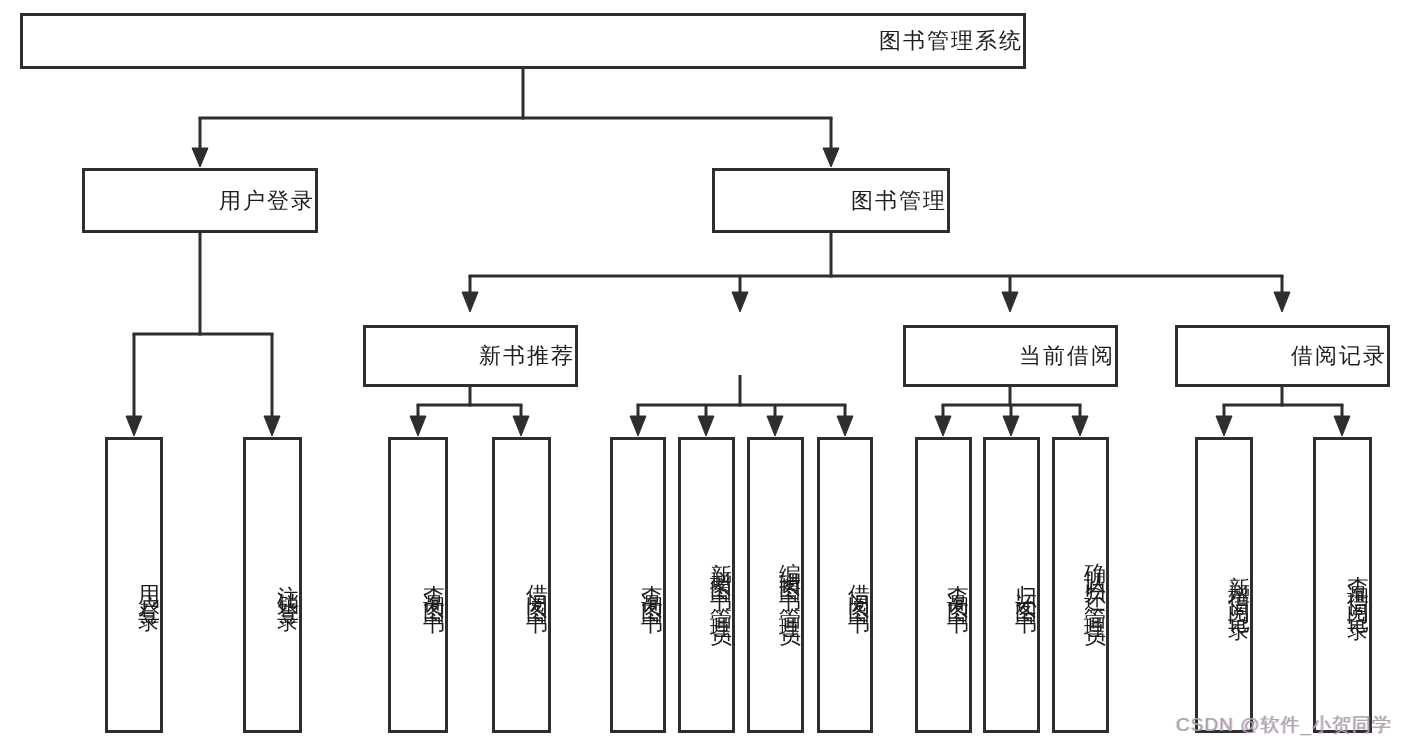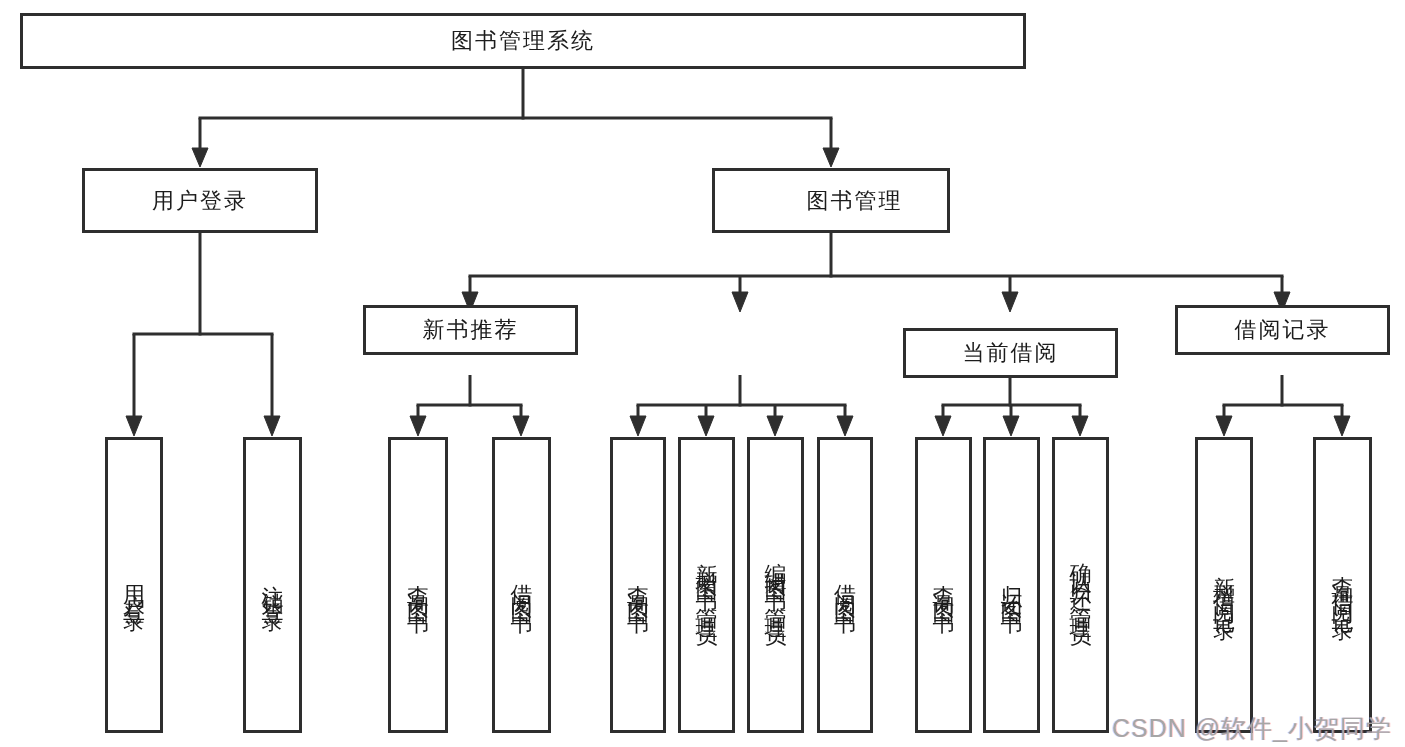--- a/index.html
+++ b/index.html
@@ -11,44 +11,44 @@
     overflow:hidden;
   }
   #connectors{position:absolute;left:0;top:0;width:1405px;height:747px;}
   #connectors line{stroke:#2e2e2e;stroke-width:3;}
   #connectors polygon{fill:#2e2e2e;stroke:#2e2e2e;}
   .box{
     position:absolute;
     box-sizing:border-box;
     background:#ffffff;
     border:3px solid #2e2e2e;
-    display:flex;align-items:center;justify-content:center;
+    display:flex;align-items:center;justify-content:flex-end;
     color:#1c1c1c;
   }
   .hbox span{
     font-size:22px;
     letter-spacing:2px;
     white-space:nowrap;
   }
   .vbox span{
     writing-mode:vertical-rl;
     text-orientation:mixed;
     font-size:22px;
     letter-spacing:9px;
     line-height:1;
     white-space:nowrap;
   }
   .root{left:20px;top:13px;width:1006px;height:56px;}
   .lv2{top:168px;height:65px;}
-  .lv3{top:305px;height:50px;width:215px;}
+  .lv3{top:325px;height:62px;width:215px;}
   .leaf{top:437px;height:296px;}
   #watermark{
     position:absolute;
     right:13px;top:712px;
-    font-size:25px;
+    font-size:19px;
     color:#a6a6a6;
     letter-spacing:1px;
     text-shadow:1px 0 rgba(255,120,120,0.35), -1px 0 rgba(120,150,255,0.35);
     white-space:nowrap;
   }
 </style>
 </head>
 <body>
 
 <div id="stage">
@@ -136,21 +136,21 @@
   <div class="box hbox lv2" style="left:82px;width:236px;">
     <span>用户登录</span>
   </div>
   <div class="box hbox lv2" style="left:712px;width:238px;padding-left:47px;">
     <span>图书管理</span>
   </div>
 
   <div class="box hbox lv3" style="left:363px;">
     <span>新书推荐</span>
   </div>
-  <div class="box hbox lv3" style="left:903px;margin-top:23px;">
+  <div class="box hbox lv3" style="left:903px;">
     <span>当前借阅</span>
   </div>
   <div class="box hbox lv3" style="left:1175px;">
     <span>借阅记录</span>
   </div>
 
   <div class="box vbox leaf" style="left:105px;width:58px;">
     <span>用户登录</span>
   </div>
   <div class="box vbox leaf" style="left:243px;width:59px;">

